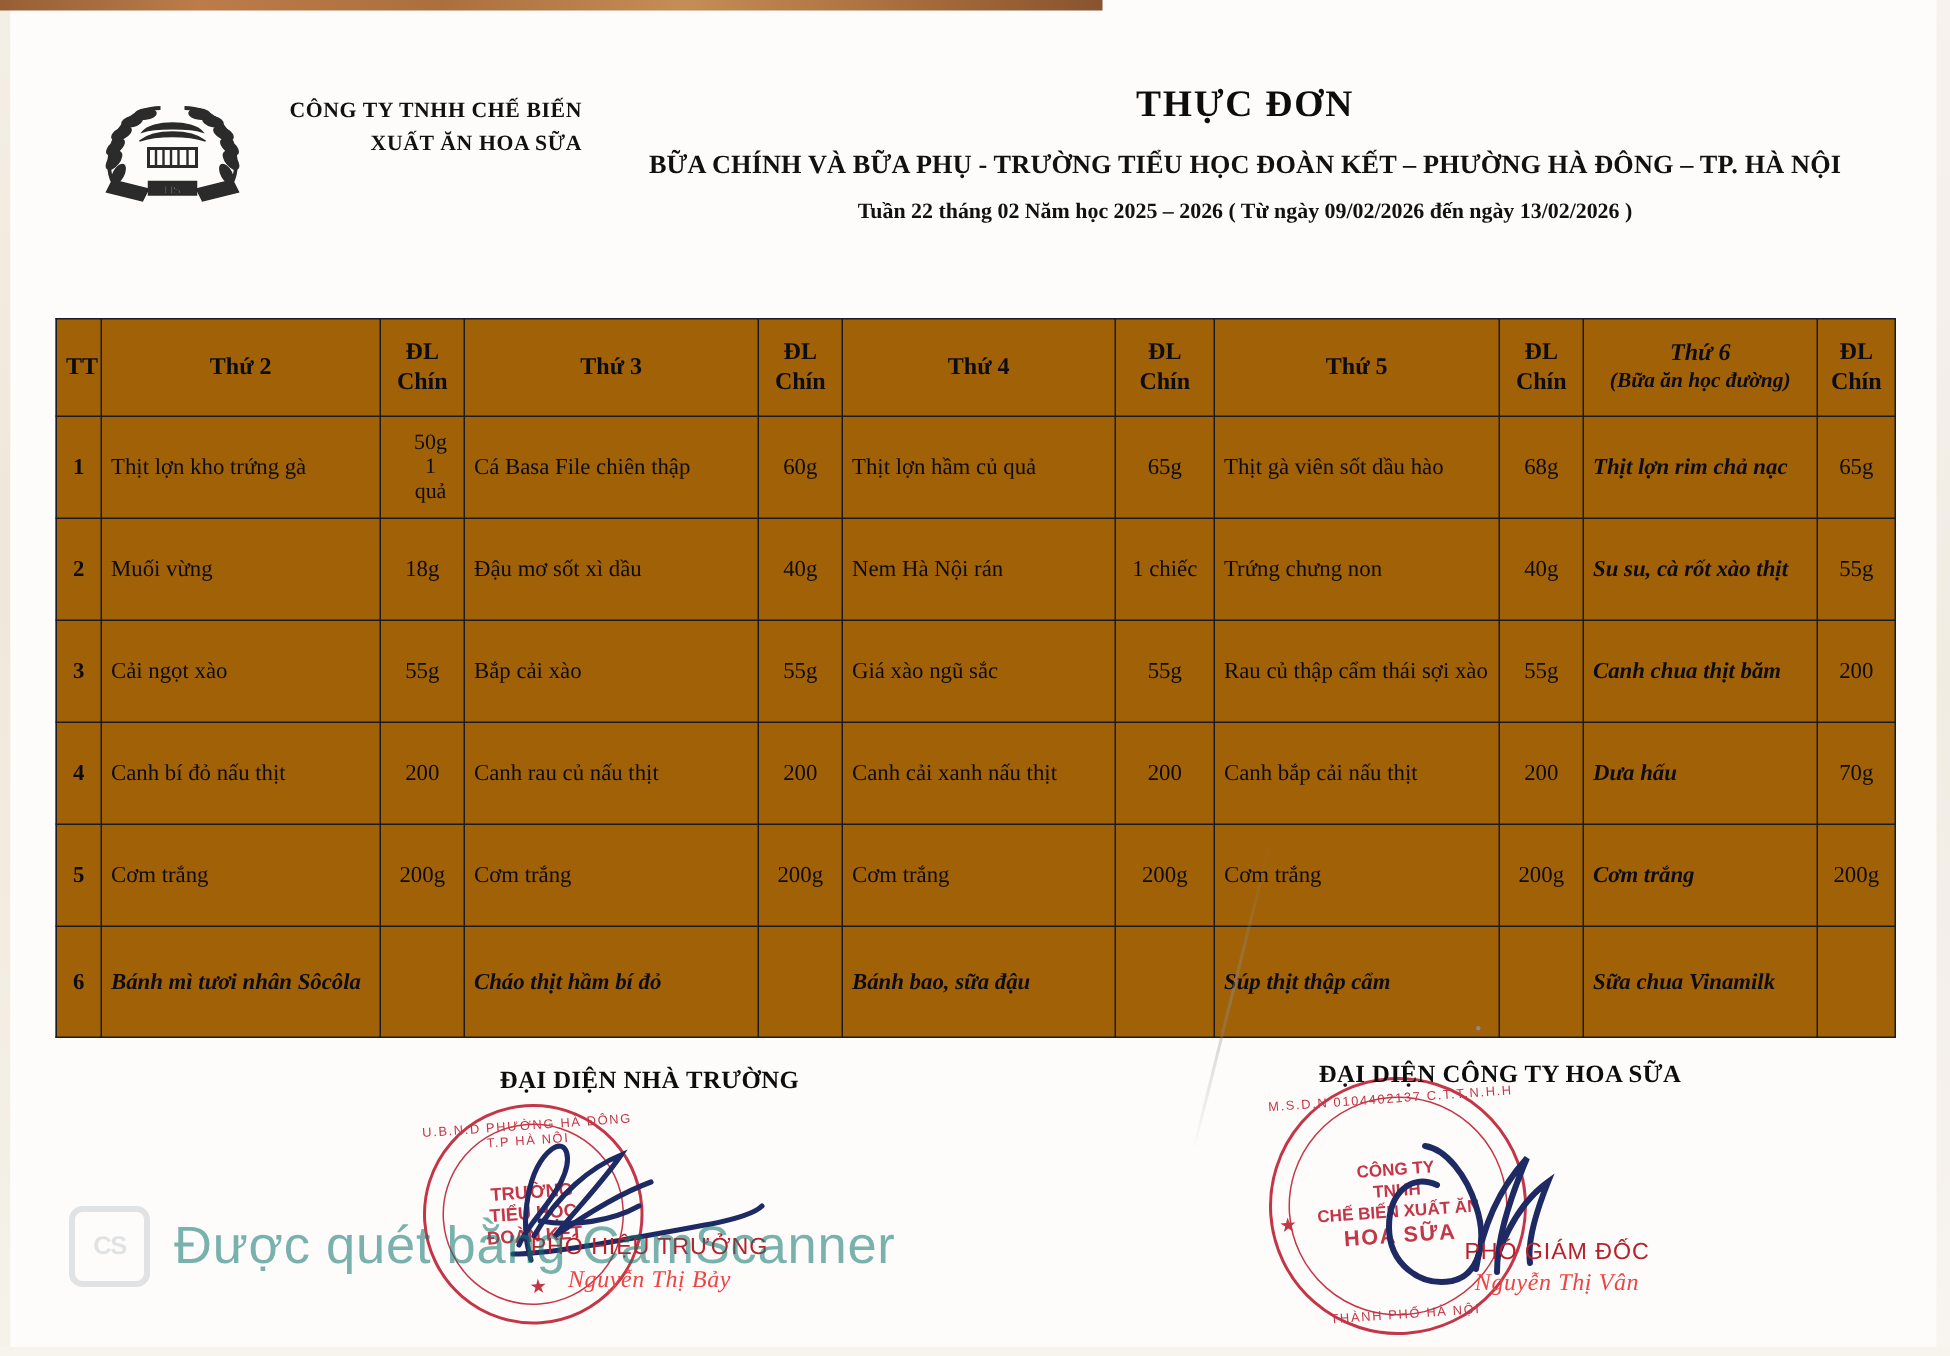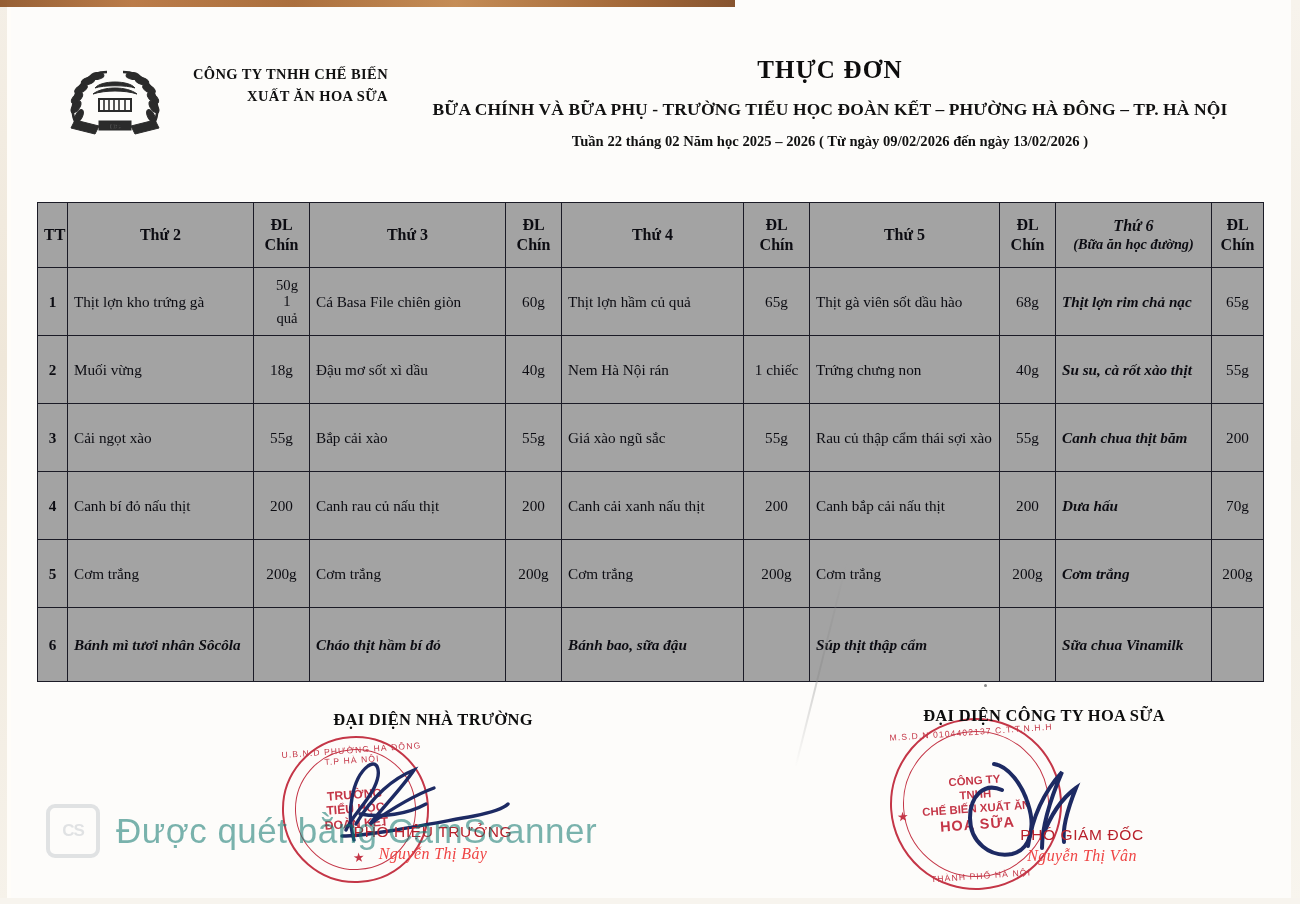--- a/index.html
+++ b/index.html
@@ -57,25 +57,25 @@
   #doc-sub{
     font-size:17.5px;font-weight:bold;letter-spacing:.1px;color:#111;
     margin-bottom:13px;white-space:nowrap;
   }
   #doc-week{
     font-size:14.6px;font-weight:bold;color:#111;white-space:nowrap;
   }
 
   
   #menu-table{
-    position:absolute;left:37px;top:202px;
+    position:absolute;left:37px;top:212px;
     width:1226px;
     border-collapse:collapse;
     table-layout:fixed;
-    background:#a3a3a3;
+    background:#a16207;
   }
   #menu-table td,#menu-table th{
     border:1.6px solid #1b1b26;
     padding:4px 6px;
     vertical-align:middle;
     color:#0c0c12;
     font-size:15.2px;
     line-height:1.25;
   }
   #menu-table thead th{
@@ -89,21 +89,21 @@
   td.dish{text-align:left;}
   td.qty{text-align:center;}
   td.friday{font-style:italic;font-weight:bold;}
   tr.snack td.dish{font-style:italic;font-weight:bold;}
   tr.snack{height:74px;}
   tr.body-row{height:68px;}
   td.qty .two-line{display:block;line-height:1.12;font-size:14.6px;margin-left:11px;}
 
   
   #sig-left{position:absolute;left:268px;top:710px;width:330px;text-align:center;}
-  #sig-right{position:absolute;left:844px;top:706px;width:400px;text-align:center;}
+  #sig-right{position:absolute;left:800px;top:706px;width:400px;text-align:center;}
   .sig-heading{
     font-size:16.5px;font-weight:bold;letter-spacing:.3px;color:#0d0d0d;
     position:relative;z-index:4;white-space:nowrap;
   }
   .sig-role{
     font-size:15.5px;color:#b8212c;font-family:"Liberation Sans",sans-serif;
     letter-spacing:.6px;position:relative;z-index:4;text-align:center;
   }
   .sig-name{
     font-size:16px;color:#ef4444;font-style:italic;font-family:"Liberation Serif",serif;
@@ -290,21 +290,21 @@
       </tr>
     </thead>
     <tbody>
       <tr class="body-row">
         <td class="tt">1</td>
         <td class="dish">Thịt lợn kho trứng gà</td>
         <td class="qty">
           <span class="two-line">50g</span>
           <span class="two-line">1 quả</span>
         </td>
-        <td class="dish">Cá Basa File chiên giòn</td>
+        <td class="dish">Cá Basa File chiên thập</td>
         <td class="qty">60g</td>
         <td class="dish">Thịt lợn hầm củ quả</td>
         <td class="qty">65g</td>
         <td class="dish">Thịt gà viên sốt dầu hào</td>
         <td class="qty">68g</td>
         <td class="dish friday">Thịt lợn rim chả nạc</td>
         <td class="qty">65g</td>
       </tr>
       <tr class="body-row">
         <td class="tt">2</td>

